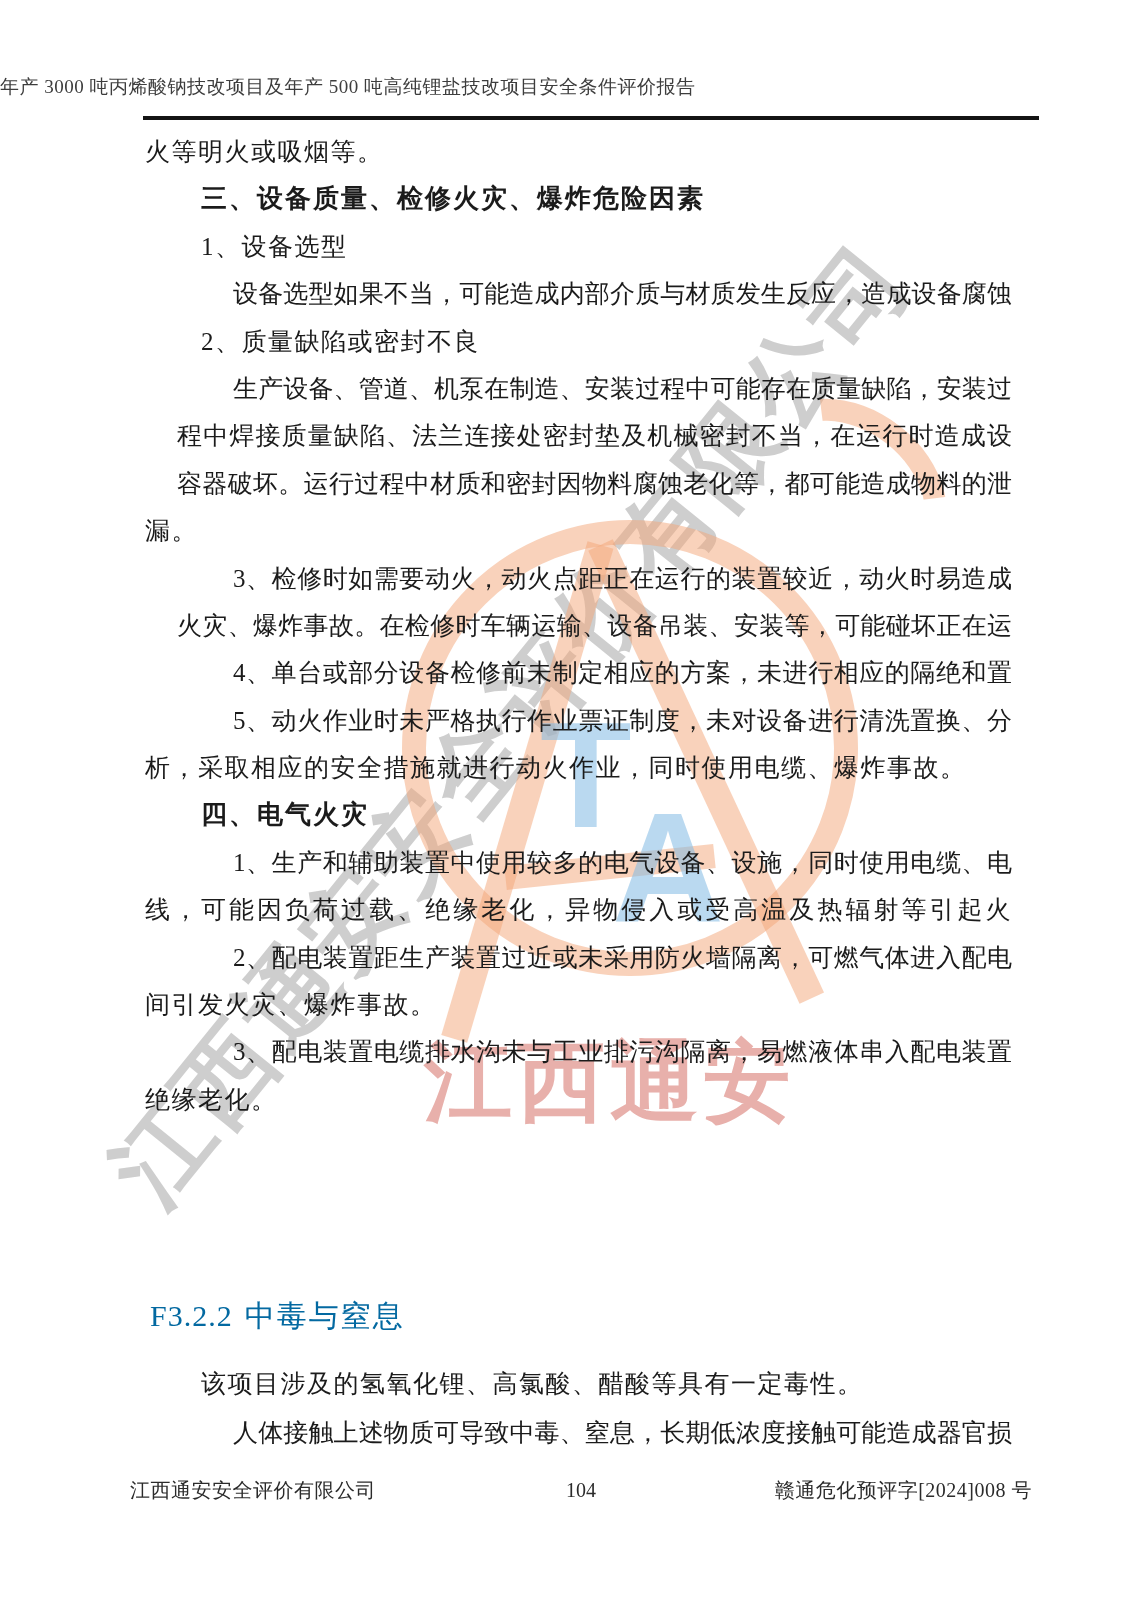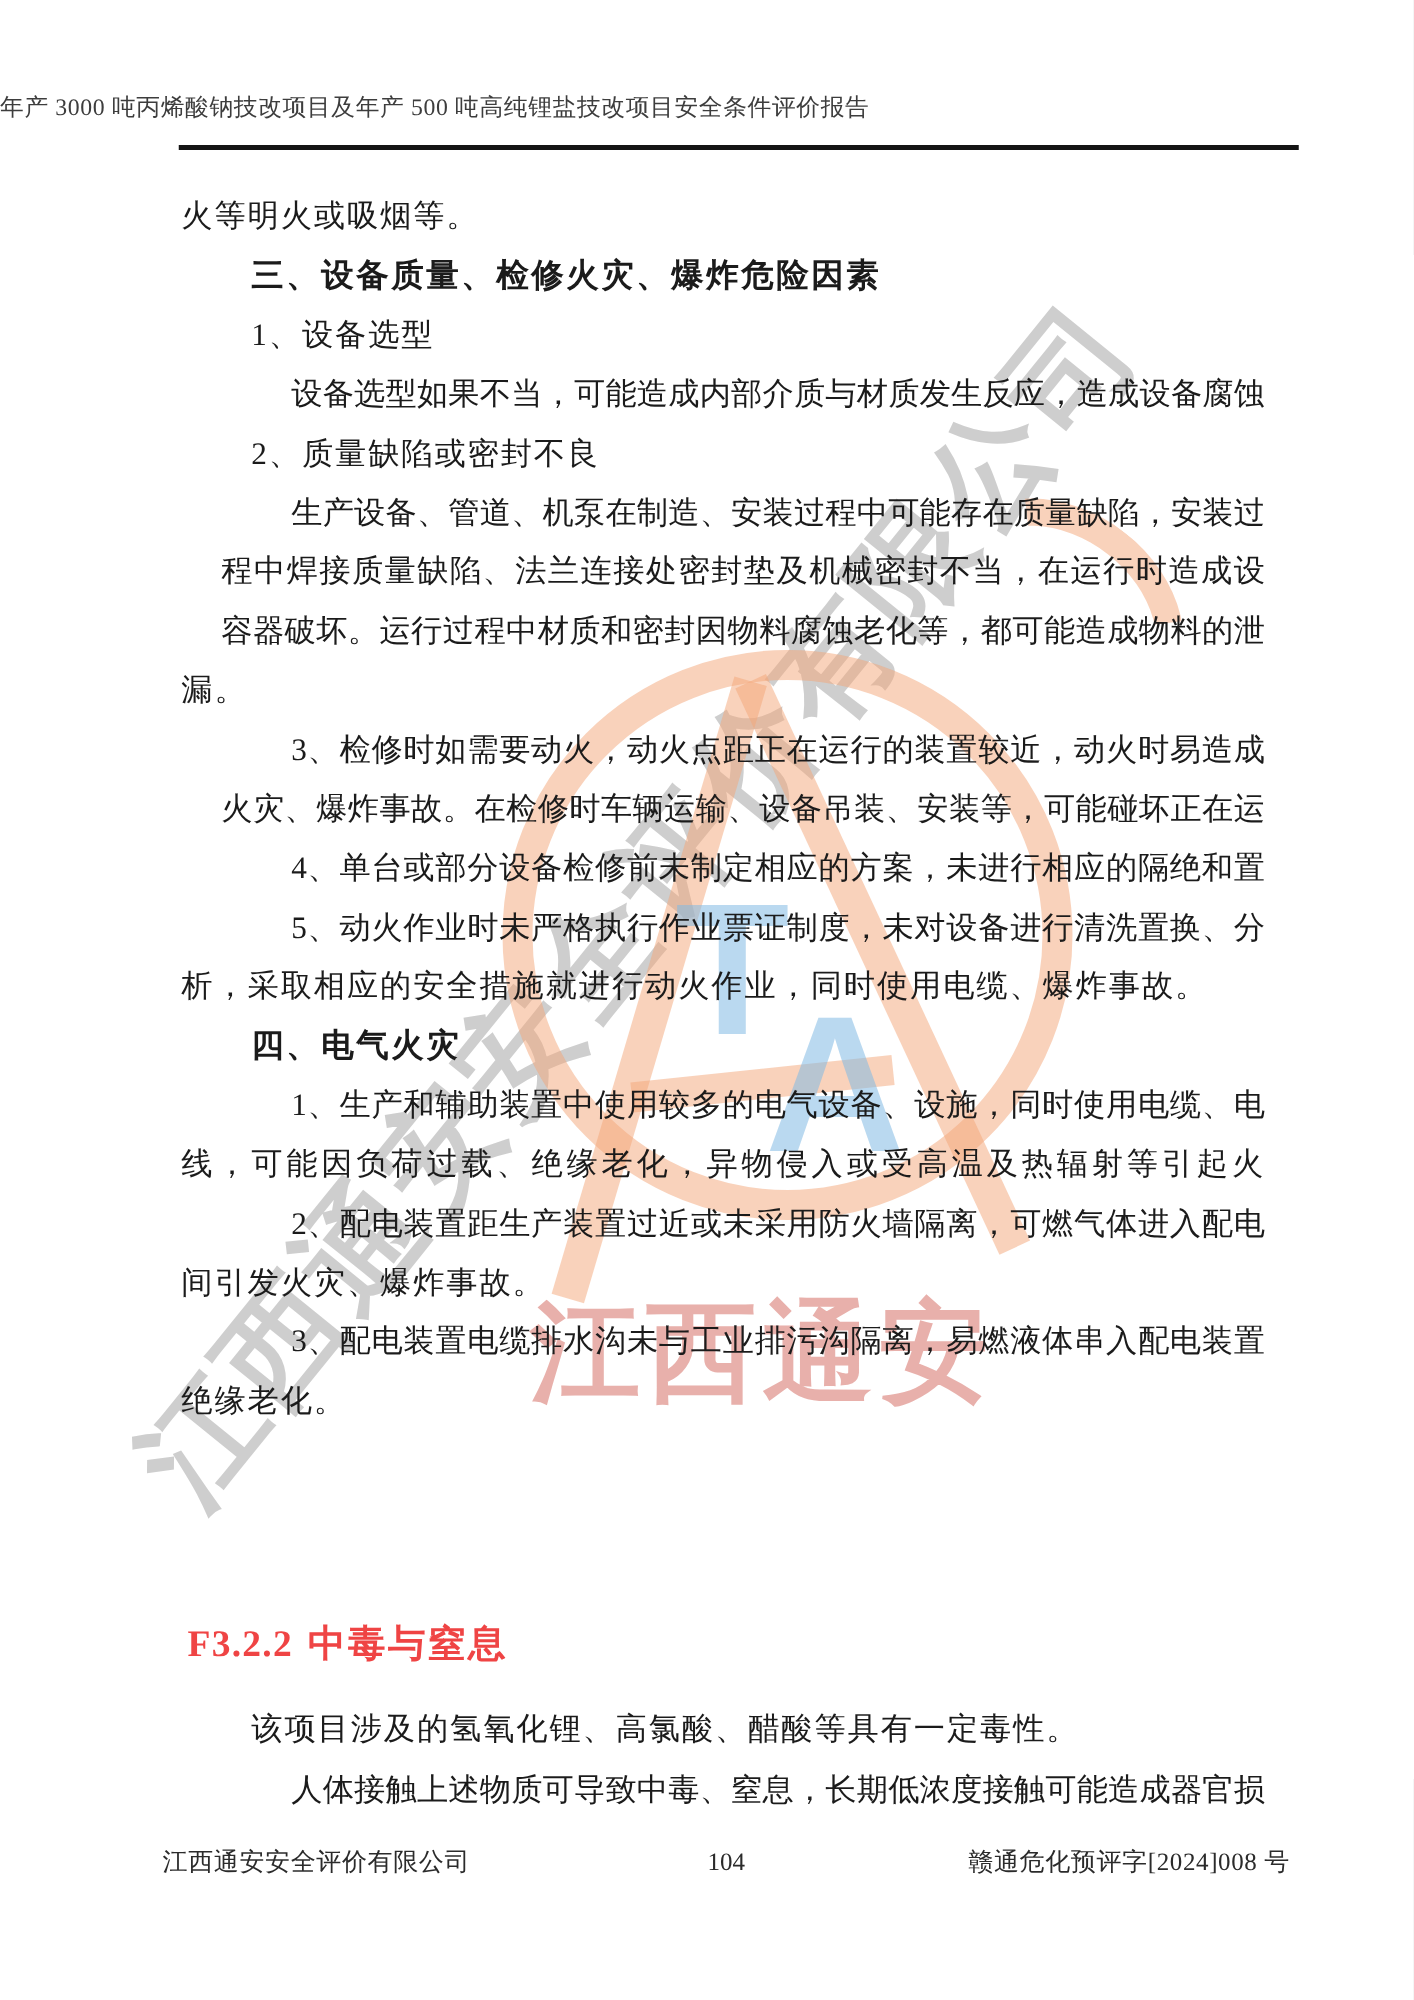--- a/index.html
+++ b/index.html
@@ -52,39 +52,39 @@
   .wm-mono-t { left:540px; top:700px; font-size:150px; }
   .wm-mono-a { left:612px; top:790px; font-size:155px; }
   .wm-brand {
     position:absolute; left:424px; top:1036px; font-size:88px; line-height:92px;
     font-family:"Liberation Sans","DejaVu Sans",sans-serif; font-weight:bold;
     letter-spacing:5px; color:var(--brand_red); white-space:nowrap;
   }
 
   
   .body-block { position:absolute; left:145px; width:867px; z-index:2; }
-  .body-1 { top:150px; }
+  .body-1 { top:128px; }
   .body-2 { top:1360px; }
   .body-2 .line { height:48.6px; line-height:48.6px; }
   .line {
     height:47.4px; line-height:47.4px; font-size:25px; color:#1b1b1b;
     overflow:hidden; text-align:justify; text-justify:inter-character;
     letter-spacing:1.5px;
   }
   .line.fill { text-align-last:justify; letter-spacing:0;margin-left:32px; }
   .line.indent { padding-left:56px; }
   .line.bold {
     font-family:"Liberation Sans","DejaVu Sans",sans-serif;
     font-weight:bold; font-size:26px; letter-spacing:2px;
   }
 
   
   .sec-heading {
     position:absolute; left:150px; top:1293px; z-index:2;
-    font-size:30px; line-height:46px; color:#ef4444; font-weight:bold;
+    font-size:30px; line-height:46px; color:#0369a1; font-weight:normal;
     white-space:nowrap;
   }
   .sec-heading .sec-num { font-family:"Liberation Serif","DejaVu Serif",serif; letter-spacing:1px; }
   .sec-heading .sec-title {
     font-family:"Liberation Sans","DejaVu Sans",sans-serif;
     margin-left:12px; letter-spacing:2px;
   }
 
   
   .footer {

